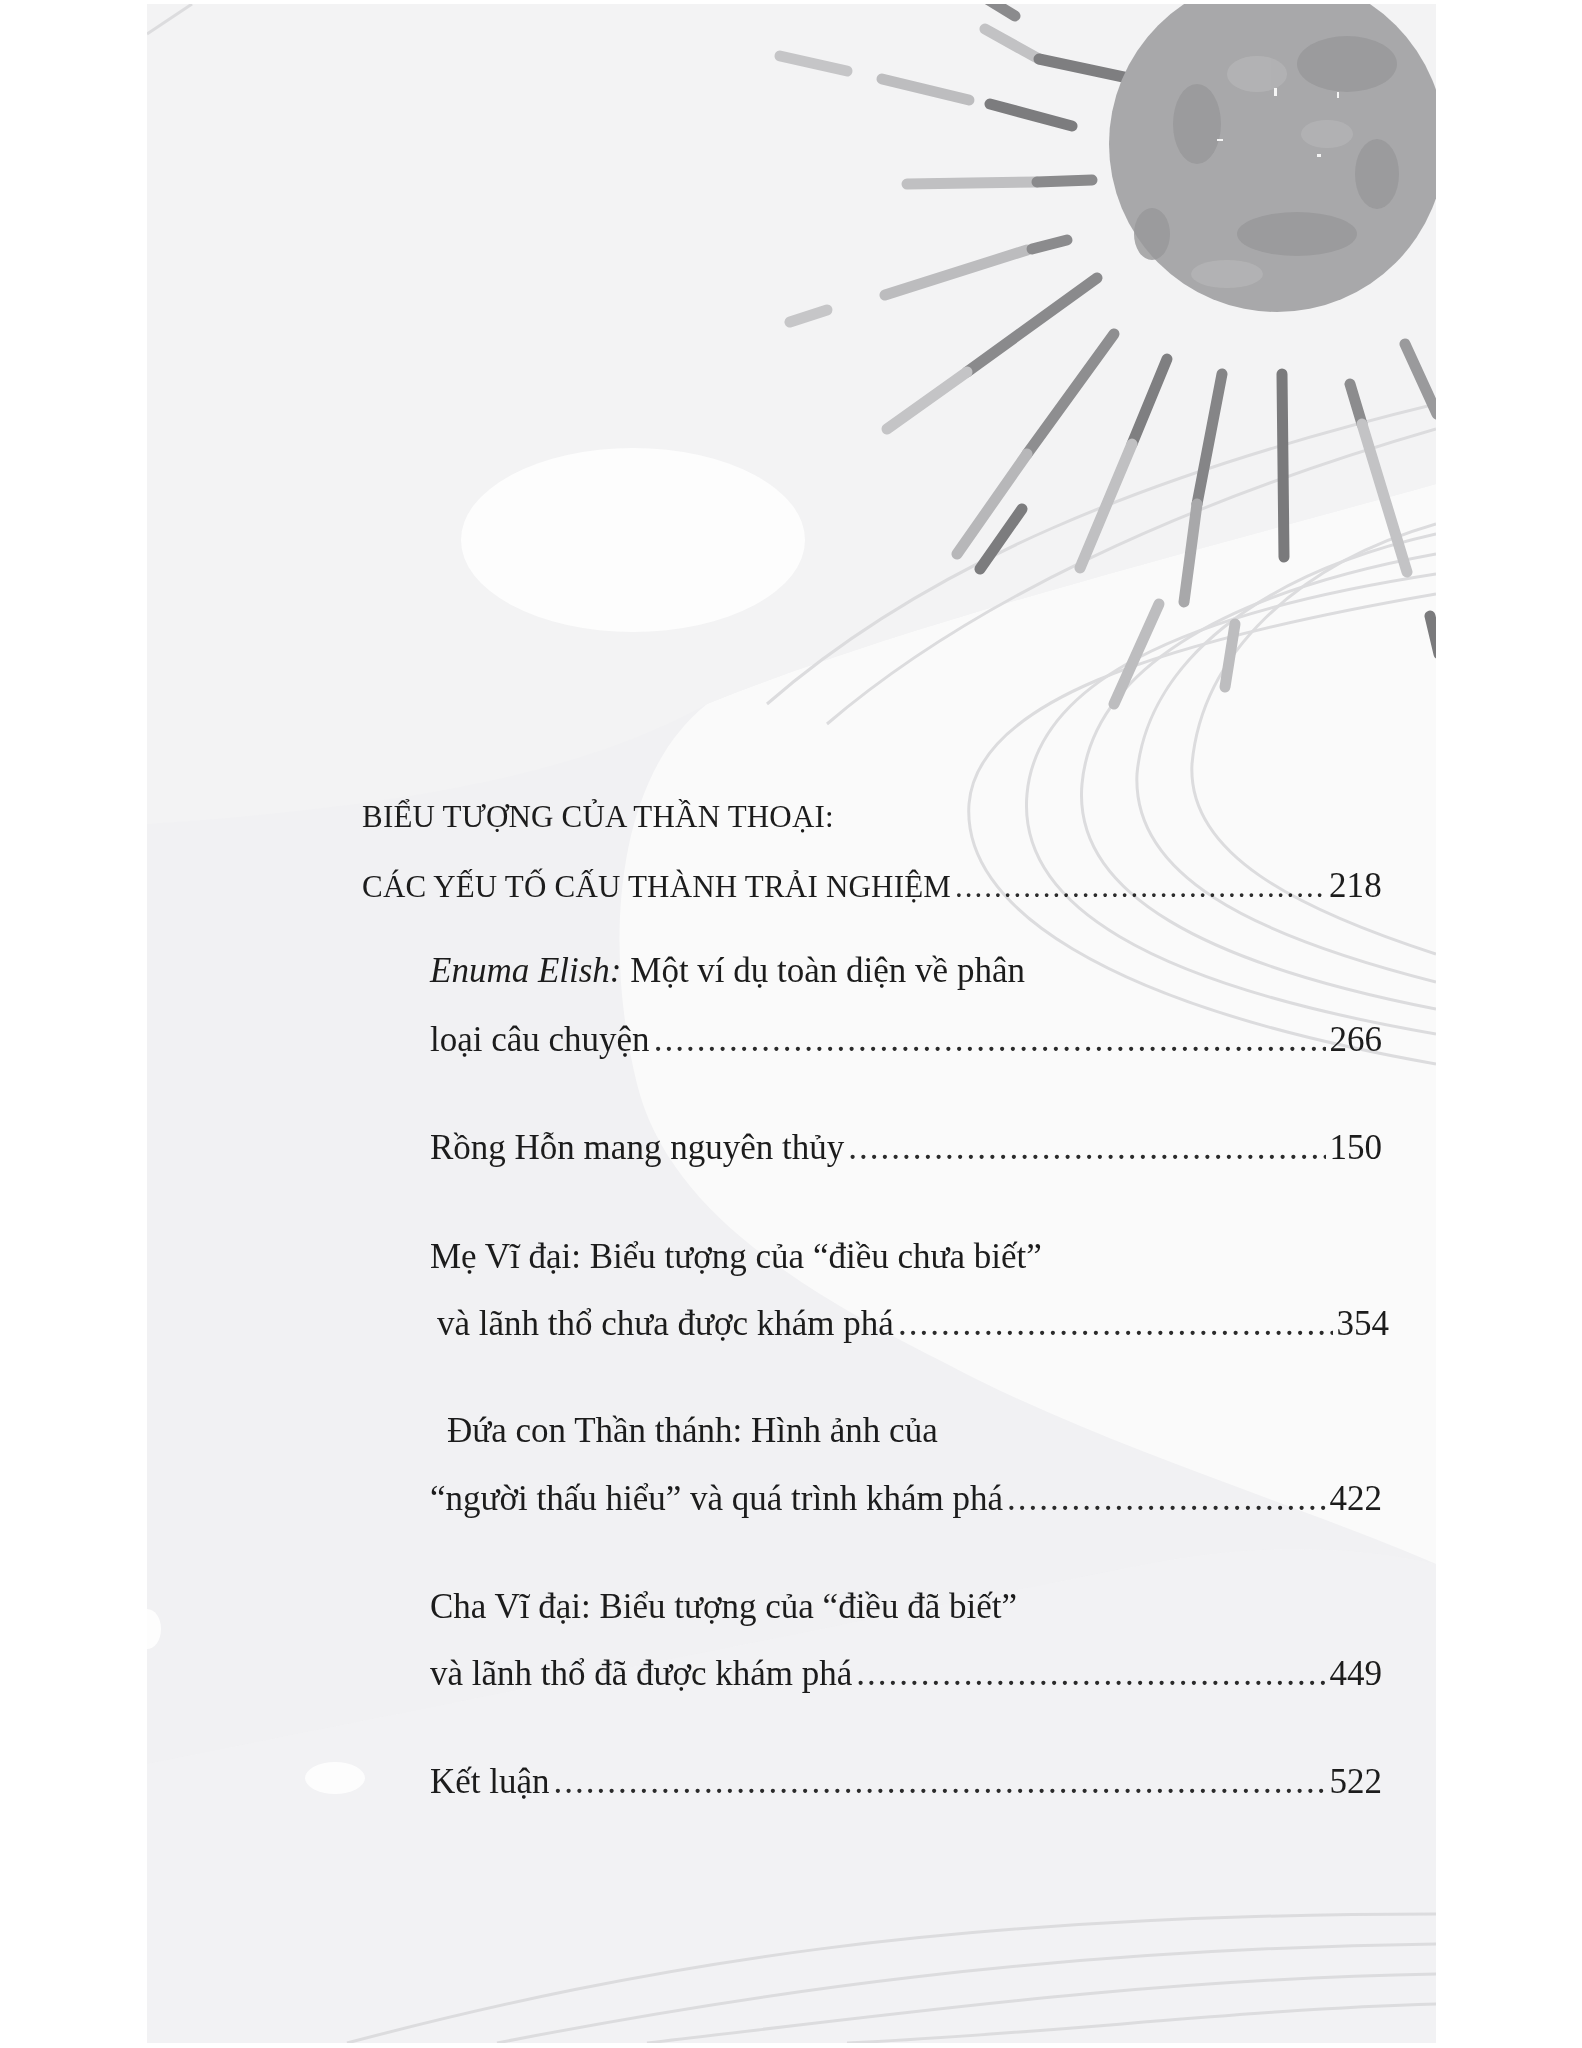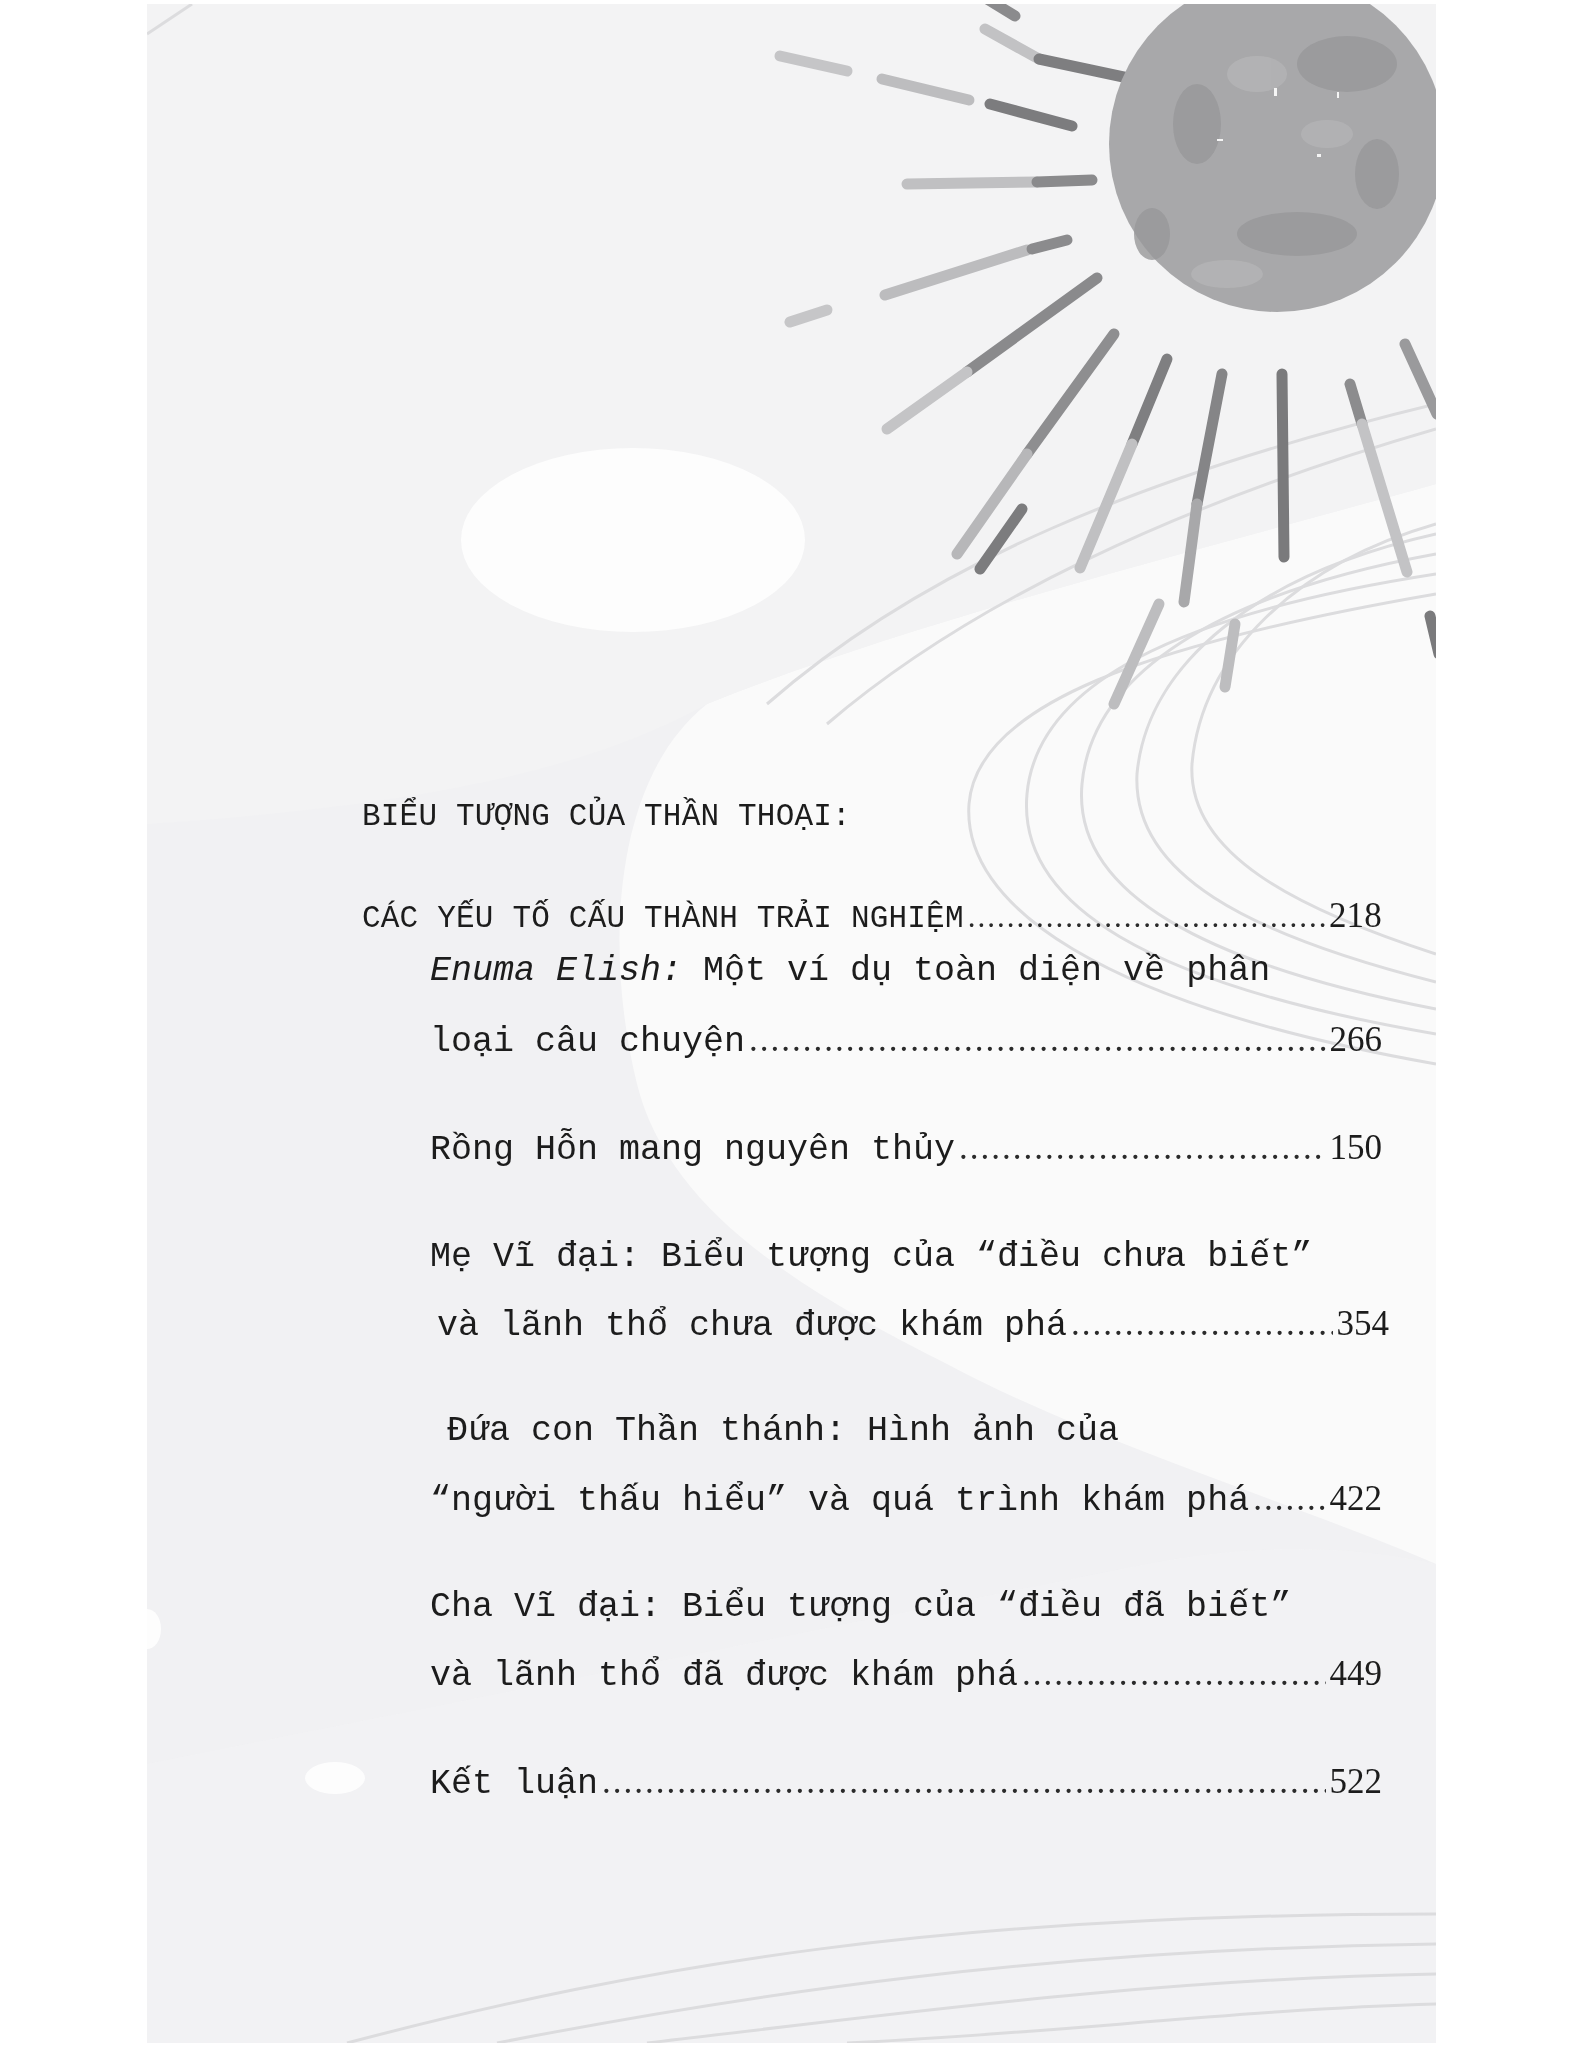--- a/index.html
+++ b/index.html
@@ -11,21 +11,21 @@
   .page {
     position: absolute; left: 147px; top: 4px; width: 1289px; height: 2039px;
     background: #f1f1f3; overflow: hidden;
   }
   .deco { position: absolute; left: 0; top: 0; width: 1289px; height: 2039px; }
   .toc { position: absolute; left: 0; top: 0; width: 1289px; height: 2039px; }
   .line {
     position: absolute; display: flex; align-items: baseline;
     color: #1c1c1c; white-space: nowrap;
   }
-  .line .txt { flex: 0 0 auto; font-family: Liberation Mono, monospace; }
+  .line .txt { flex: 0 0 auto; }
   .line .dots {
     flex: 1 1 auto; overflow: hidden; margin: 0 4px;
     letter-spacing: 2px; color: #2a2a2a;
   }
   .line .dots::before {
     content: "..............................................................................................................................................................";
   }
   .line .pg { flex: 0 0 auto; }
   .chapter { font-size: 31px; letter-spacing: 0.2px; }
   .section { font-size: 35px; }
@@ -116,21 +116,21 @@
         <rect x="1170" y="150" width="4" height="3"></rect>
       </g>
     </g>
   </svg>
 
   <div class="toc">
 
     <div class="line chapter" style="left:215px; top:795px;">
       <span class="txt">BIỂU TƯỢNG CỦA THẦN THOẠI:</span>
     </div>
-    <div class="line chapter" style="left:215px; top:892px; width:1020px;">
+    <div class="line chapter" style="left:215px; top:862px; width:1020px;">
       <span class="txt">CÁC YẾU TỐ CẤU THÀNH TRẢI NGHIỆM</span>
       <span class="dots"></span>
       <span class="pg section">218</span>
     </div>
 
     <div class="line section" style="left:283px; top:947px;">
       <span class="txt"><span class="it">Enuma Elish:</span><span> Một ví dụ toàn diện về phân</span></span>
     </div>
     <div class="line section" style="left:283px; top:1016px; width:952px;">
       <span class="txt">loại câu chuyện</span>

